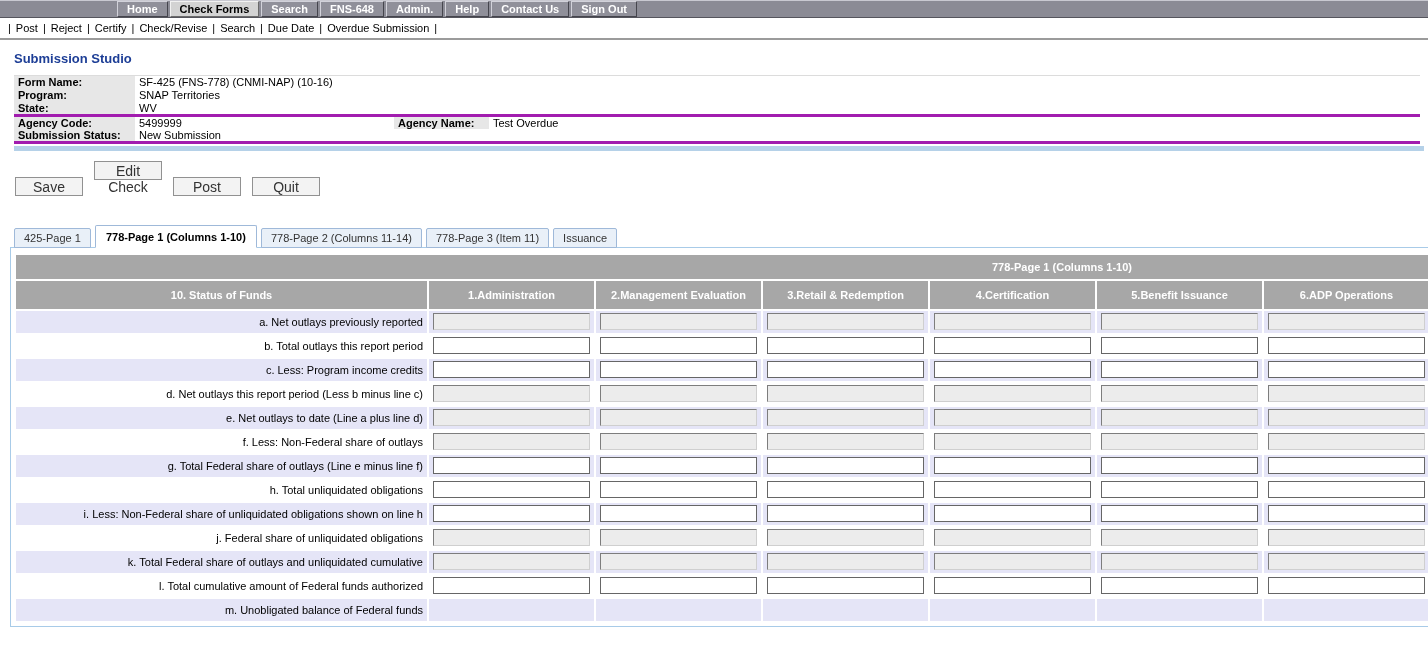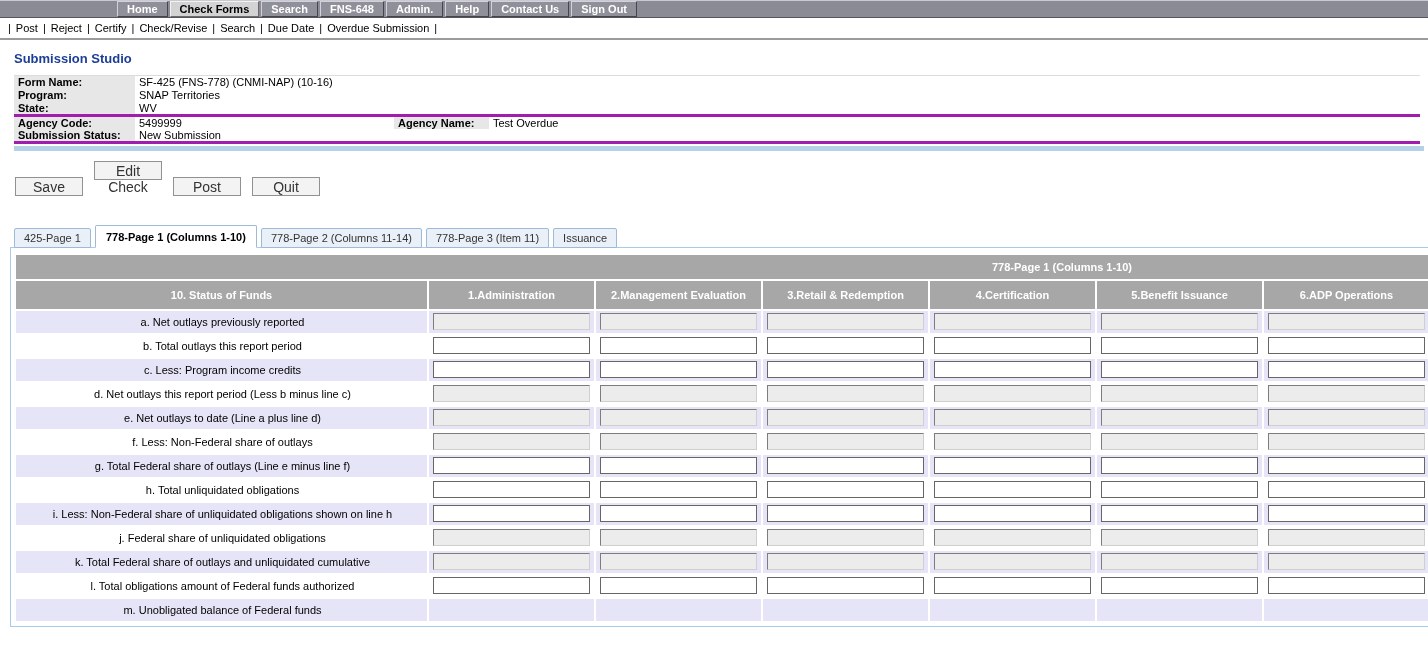--- a/index.html
+++ b/index.html
@@ -63,21 +63,21 @@
     border:1px solid #a8cbe8; padding:5px 0 3px 3px;
   }
 
   
   .grid { border-collapse:separate; border-spacing:2px; table-layout:fixed; width:2096px; }
   .grid td, .grid th { overflow:hidden; }
   .grid .band-cell { background:#a7a7a7; color:#fff; font-weight:bold; text-align:center; height:24px; font-size:11px; }
   .grid th { background:#a7a7a7; color:#fff; font-weight:bold; text-align:center; height:28px; font-size:11px; padding:0 2px; }
   .grid tbody td { height:22px; font-size:11px; background:#fff; }
   .grid tr.alt td { background:#e5e5f7; }
-  .grid td.row-label { padding:0 4px 0 6px; text-align:center; white-space:nowrap; }
+  .grid td.row-label { padding:0 4px 0 6px; text-align:right; white-space:nowrap; }
   .grid td.cell { text-align:center; padding:0; }
   input.amt { width:157px; height:17px; font-family:inherit; font-size:11px; padding:0 2px; display:inline-block; }
   input.amt.on  { border:1px solid #666; background:#fff; }
   input.amt.off { border:1px solid; border-color:#7d7d7d #cfcfcf #cfcfcf #7d7d7d; background:#ececec; }
 </style>
 </head>
 <body>
 
 <div class="topnav">
     <div class="nav-btn">Home</div>
@@ -257,21 +257,21 @@
         <tr class="alt">
           <td class="row-label">k. Total Federal share of outlays and unliquidated cumulative</td>
           <td class="cell"><input type="text" class="amt off" disabled="" style=""></td>
           <td class="cell"><input type="text" class="amt off" disabled="" style=""></td>
           <td class="cell"><input type="text" class="amt off" disabled="" style=""></td>
           <td class="cell"><input type="text" class="amt off" disabled="" style=""></td>
           <td class="cell"><input type="text" class="amt off" disabled="" style=""></td>
           <td class="cell"><input type="text" class="amt off" disabled="" style=""></td>
         </tr>
         <tr class="">
-          <td class="row-label">l. Total obligations amount of Federal funds authorized</td>
+          <td class="row-label">l. Total cumulative amount of Federal funds authorized</td>
           <td class="cell"><input type="text" class="amt on" style=""></td>
           <td class="cell"><input type="text" class="amt on" style=""></td>
           <td class="cell"><input type="text" class="amt on" style=""></td>
           <td class="cell"><input type="text" class="amt on" style=""></td>
           <td class="cell"><input type="text" class="amt on" style=""></td>
           <td class="cell"><input type="text" class="amt on" style=""></td>
         </tr>
         <tr class="alt">
           <td class="row-label">m. Unobligated balance of Federal funds</td>
           <td class="cell"></td>

